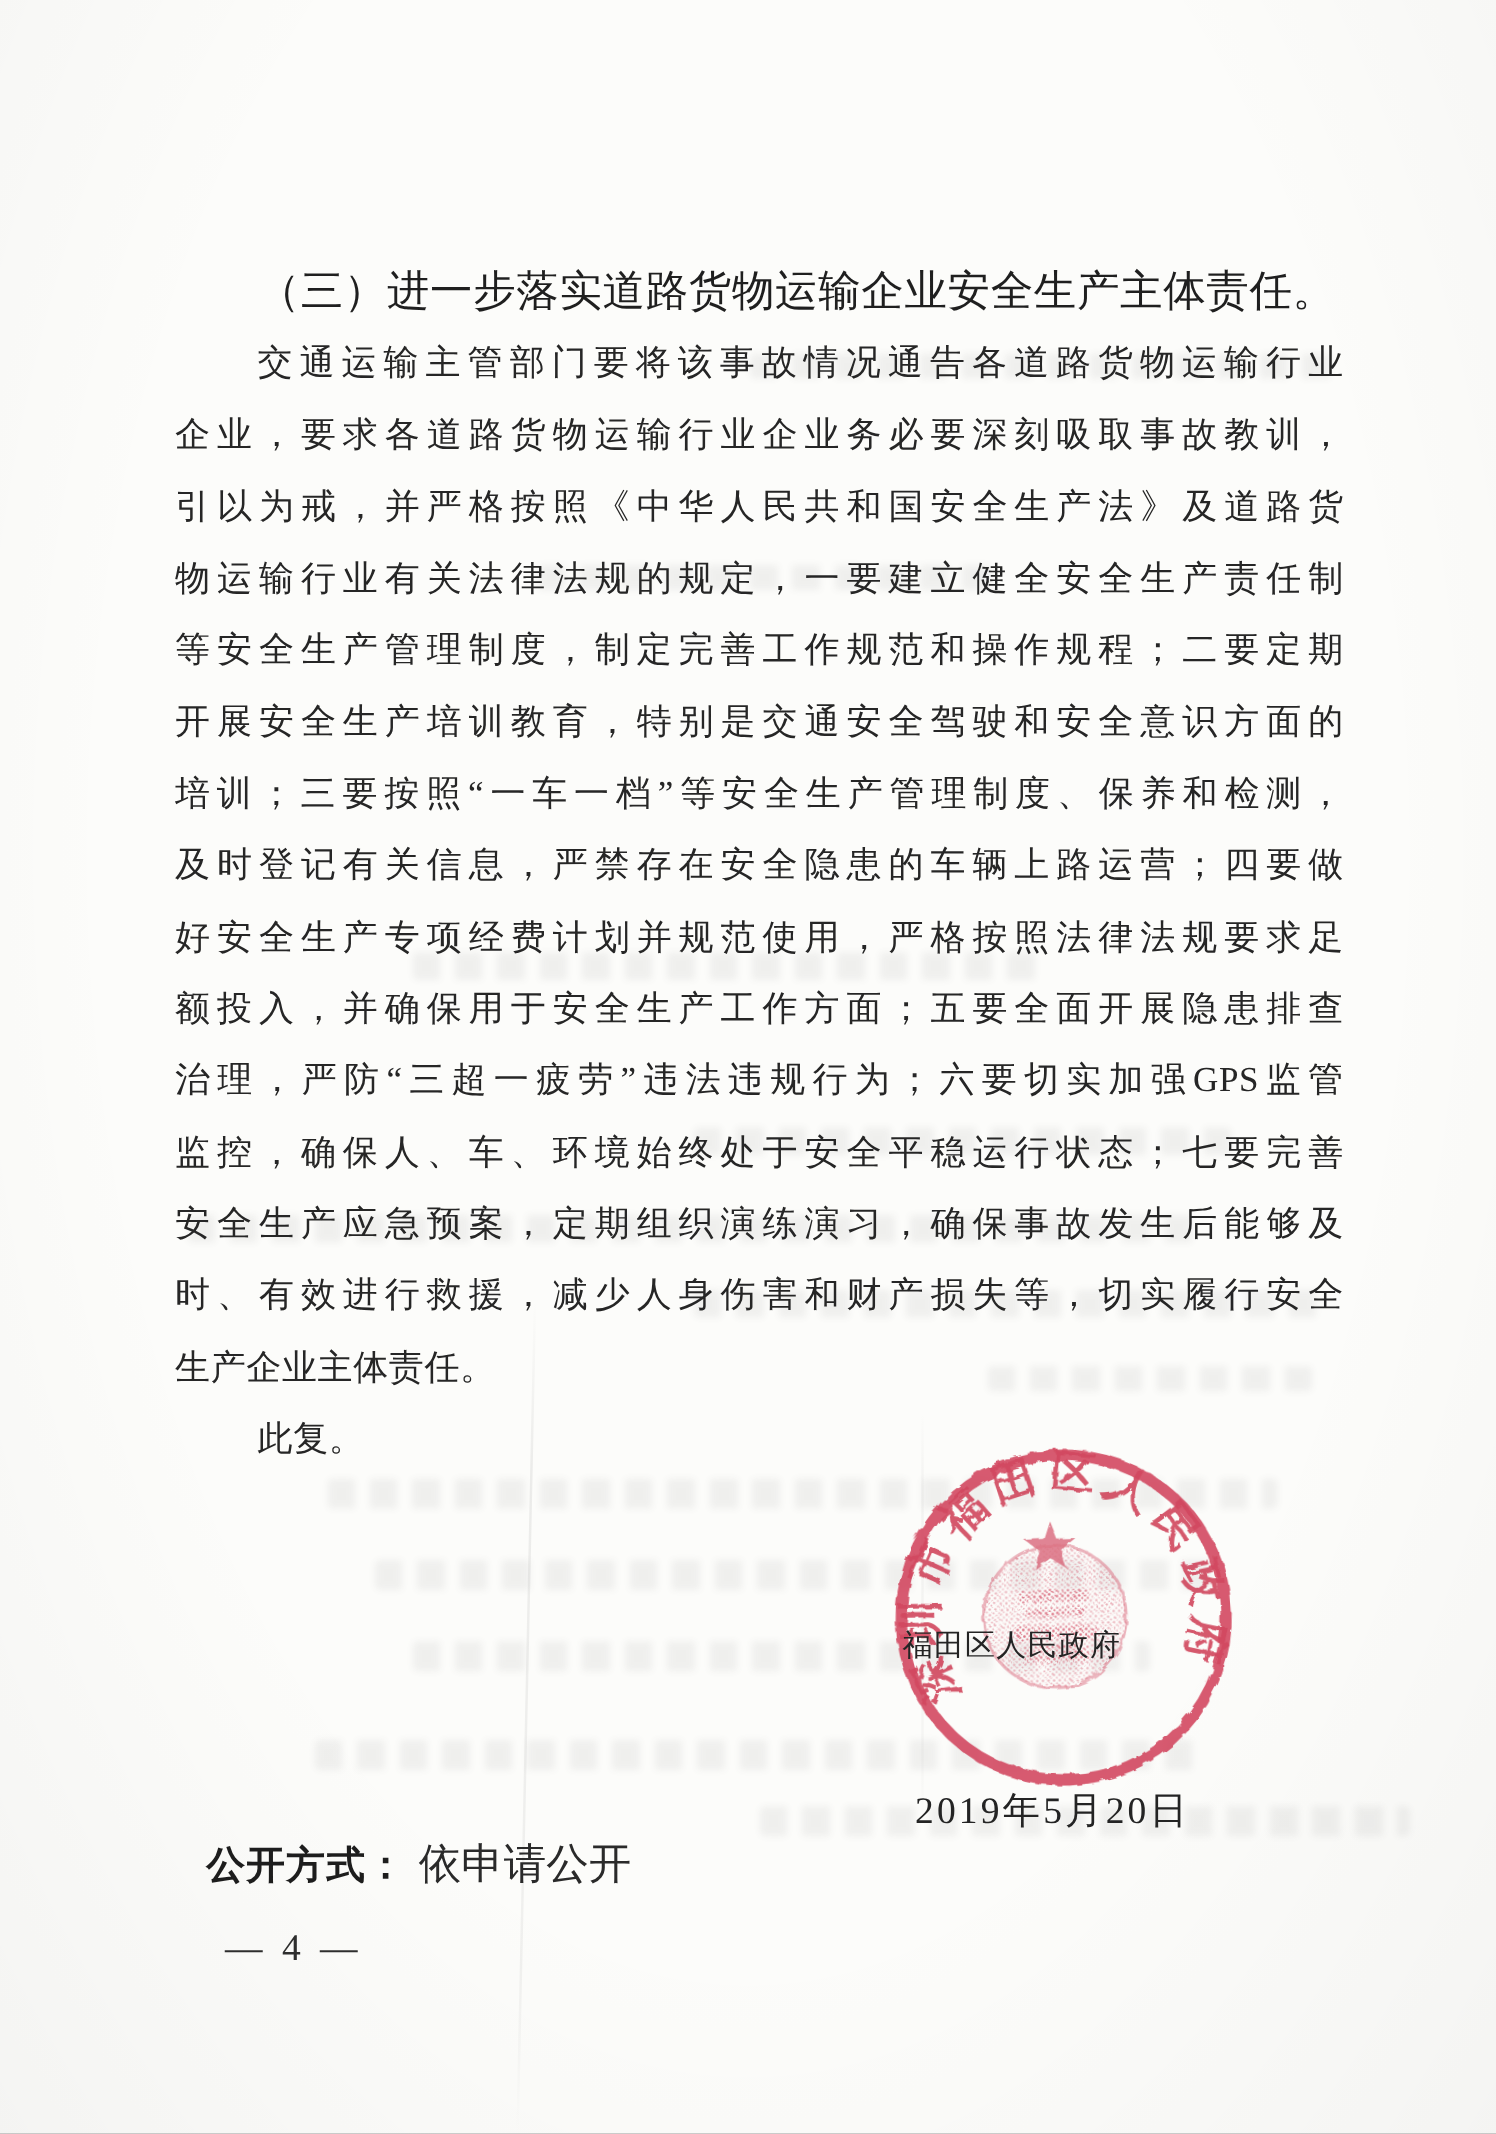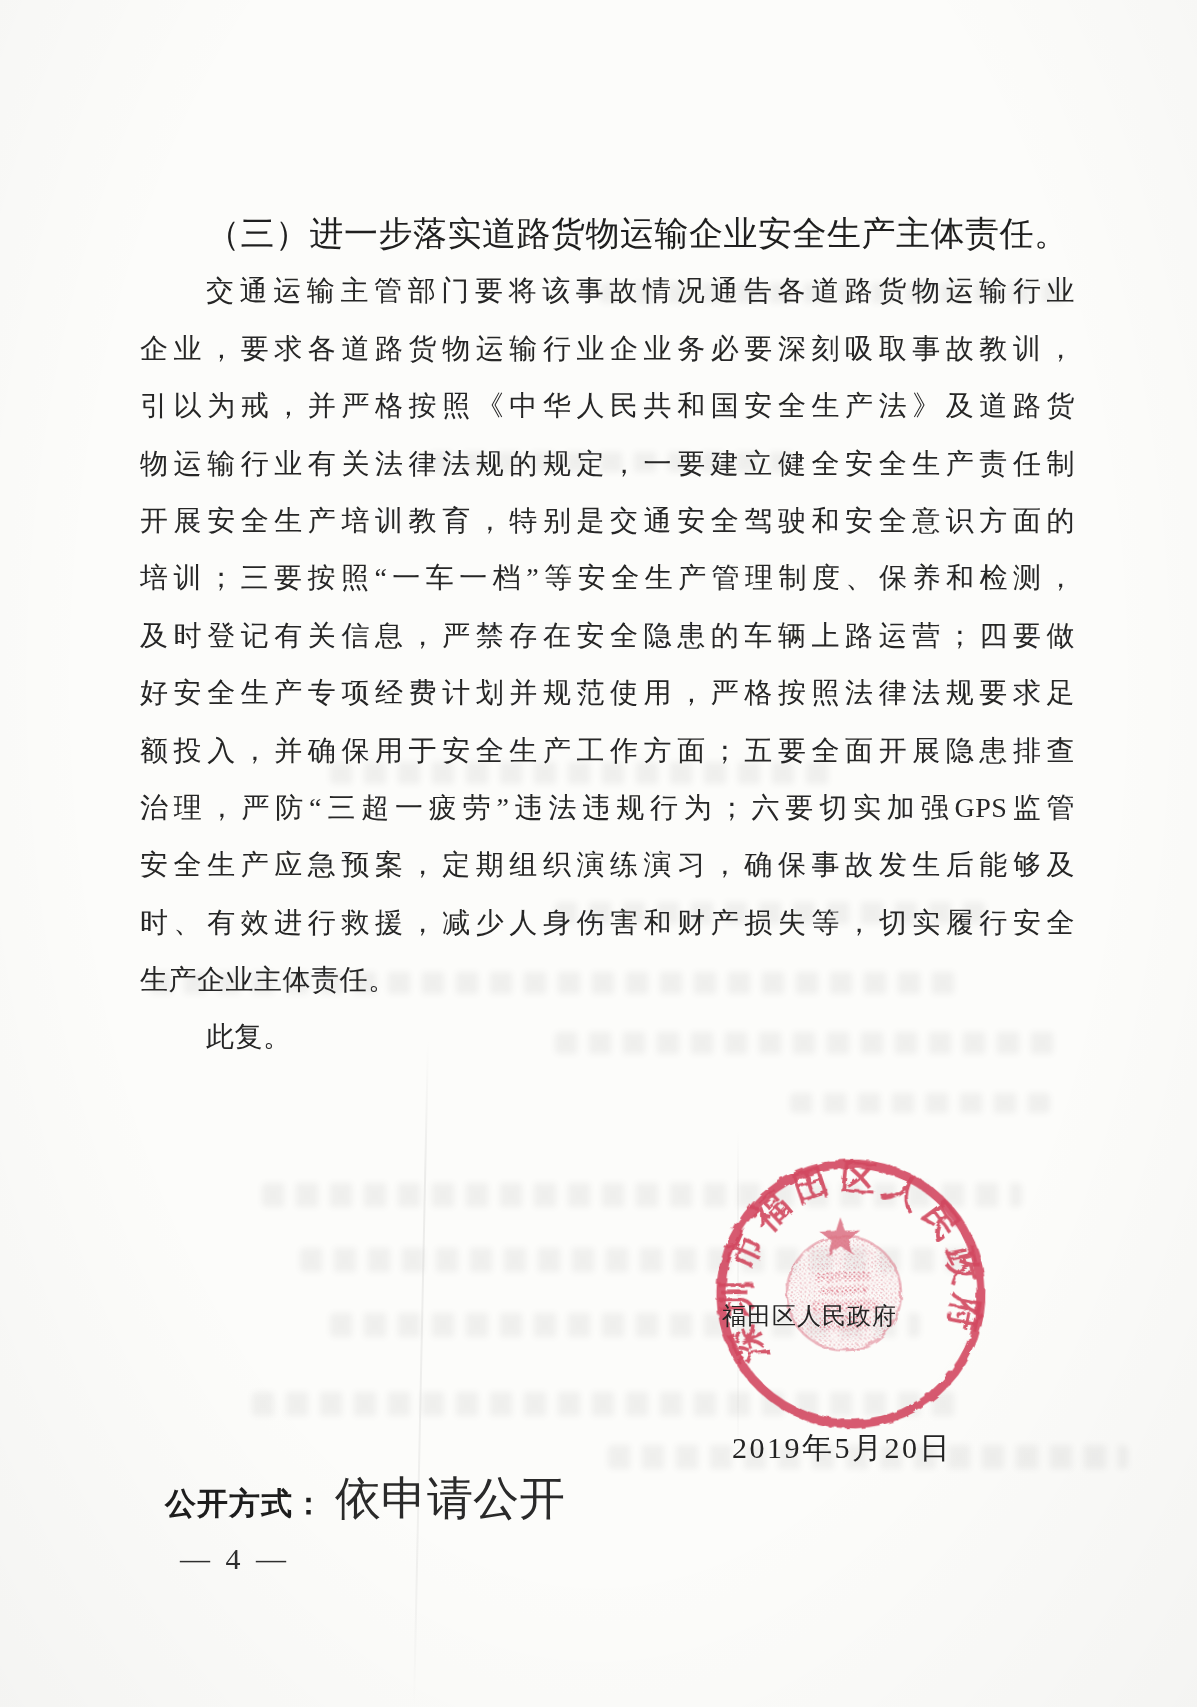--- a/index.html
+++ b/index.html
@@ -61,21 +61,21 @@
   .footer-row {
     position: absolute;
     left: 143px; top: 1468px;
     font-size: 33px;
   }
   .footer-label {
     font-family: "Liberation Sans", "DejaVu Sans", sans-serif;
     font-weight: 700; font-size: 31px;
     letter-spacing: 1px; color: #1d1d1d; margin-left: 22px;
   }
-  .footer-value { font-size: 46px; margin-left: 10px; color: #2a2a2a; }
+  .footer-value { font-size: 34px; margin-left: 10px; color: #2a2a2a; }
   .page-number {
     position: absolute;
     left: 180px; top: 1542px;
     font-size: 30px; letter-spacing: 4px; color: #2e2e2e;
   }
 
   
   .smudge {
     position: absolute;
     filter: blur(3px);
@@ -112,26 +112,28 @@
   <div class="crease" style="left:420px;top:1040px;height:667px;transform:rotate(1.2deg);"></div>
   <div class="crease" style="left:737px;top:1130px;height:330px;opacity:0.2;"></div>
 
   <div class="content">
     <div class="line heading">（三）进一步落实道路货物运输企业安全生产主体责任。</div>
     <div id="paragraph">
         <div class="line justify indent">交通运输主管部门要将该事故情况通告各道路货物运输行业</div>
         <div class="line justify">企业，要求各道路货物运输行业企业务必要深刻吸取事故教训，</div>
         <div class="line justify">引以为戒，并严格按照《中华人民共和国安全生产法》及道路货</div>
         <div class="line justify">物运输行业有关法律法规的规定，一要建立健全安全生产责任制</div>
+        <div class="line justify">等安全生产管理制度，制定完善工作规范和操作规程；二要定期</div>
         <div class="line justify">开展安全生产培训教育，特别是交通安全驾驶和安全意识方面的</div>
         <div class="line justify">培训；三要按照“一车一档”等安全生产管理制度、保养和检测，</div>
         <div class="line justify">及时登记有关信息，严禁存在安全隐患的车辆上路运营；四要做</div>
         <div class="line justify">好安全生产专项经费计划并规范使用，严格按照法律法规要求足</div>
         <div class="line justify">额投入，并确保用于安全生产工作方面；五要全面开展隐患排查</div>
         <div class="line justify">治理，严防“三超一疲劳”违法违规行为；六要切实加强GPS监管</div>
+        <div class="line justify">监控，确保人、车、环境始终处于安全平稳运行状态；七要完善</div>
         <div class="line justify">安全生产应急预案，定期组织演练演习，确保事故发生后能够及</div>
         <div class="line justify">时、有效进行救援，减少人身伤害和财产损失等，切实履行安全</div>
         <div class="line">生产企业主体责任。</div>
       </div>
     <div class="line closing">此复。</div>
   </div>
 
   <svg class="seal" viewBox="0 0 282 282">
     <defs>
       <pattern id="speck" width="4.5" height="4.5" patternUnits="userSpaceOnUse">

